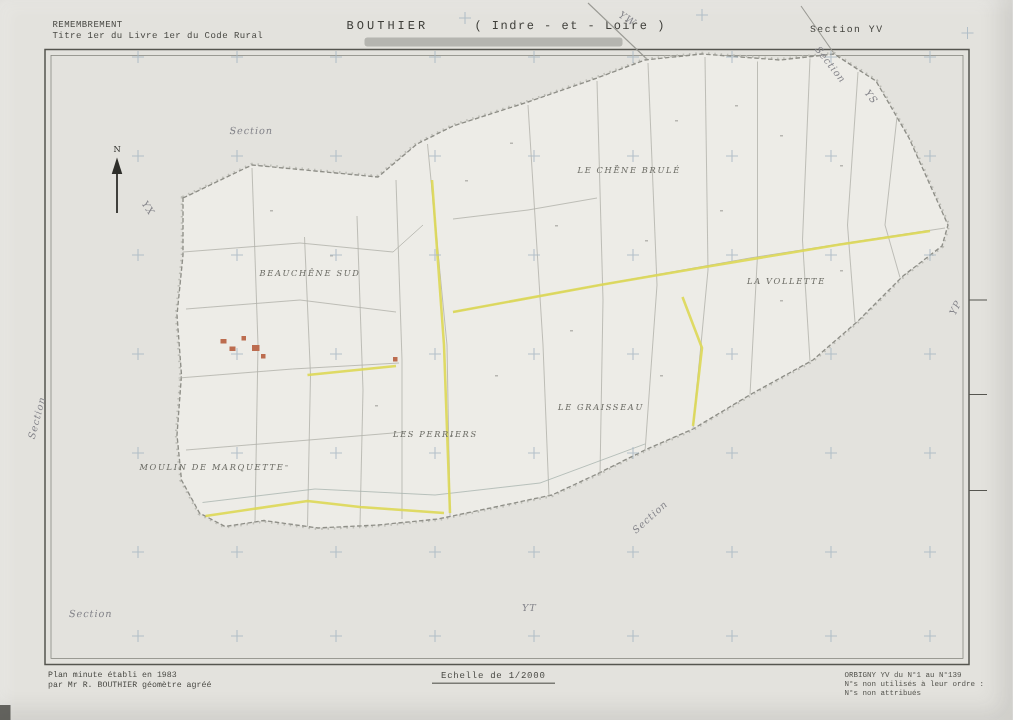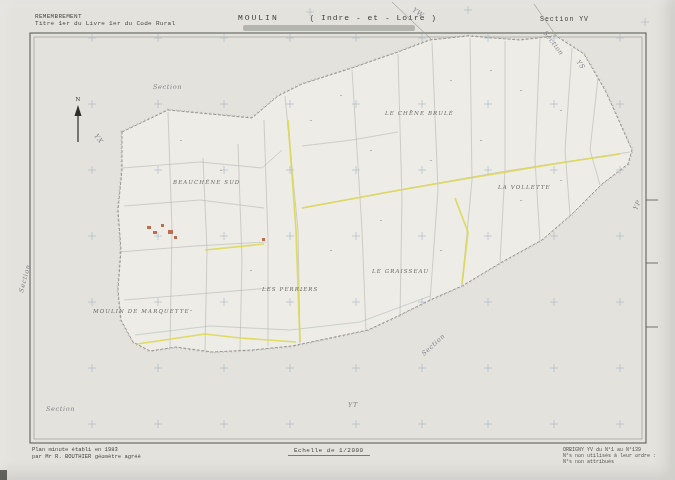--- a/index.html
+++ b/index.html
@@ -42,21 +42,21 @@
 </head>
 <body>
 
 <div class="page">
 
   <div class="abs typ hdr-left">
     <div>REMEMBREMENT</div>
     <div>Titre 1er du Livre 1er du Code Rural</div>
   </div>
   <div class="abs typ title">
-    <span>MOULIN</span>
+    <span>BOUTHIER</span>
     <span class="dept">( Indre - et - Loire )</span>
   </div>
   <div class="abs title-shadow"></div>
   <div class="abs typ section-top">Section YV</div>
 
   <svg id="map-svg" width="675" height="480" viewBox="0 0 675 480">
 
     <rect x="30" y="33" width="616" height="410" class="frame"></rect>
     <rect x="34" y="37" width="608" height="402" class="frame-inner"></rect>
     <g>

